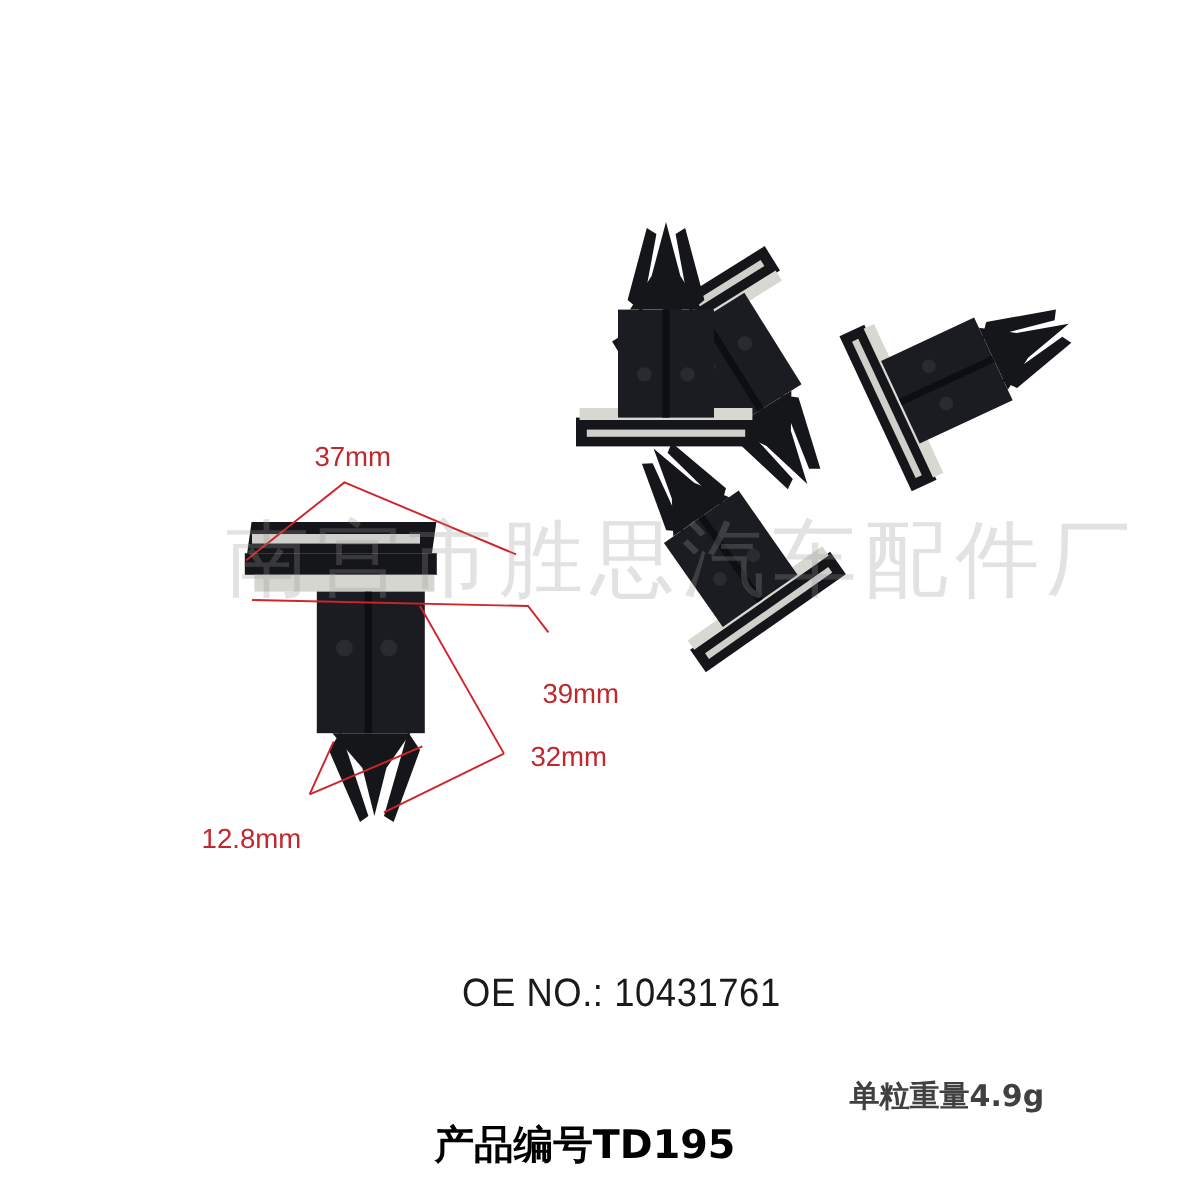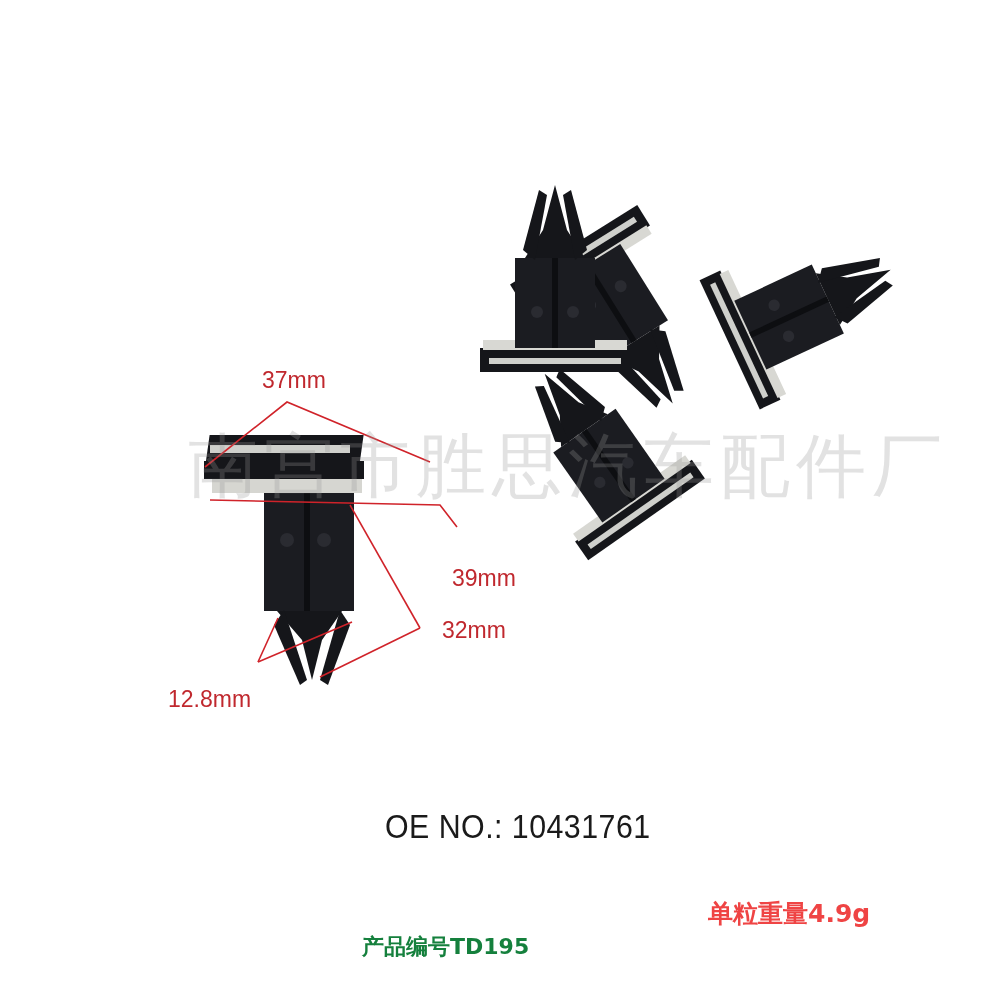--- a/index.html
+++ b/index.html
@@ -1,22 +1,22 @@
 <!DOCTYPE html>
 <html><head>
 <meta charset="utf-8">
 <style>
   html, body { margin: 0; padding: 0; }
   body { width: 1000px; height: 1000px; background: #ffffff; position: relative; overflow: hidden; font-family: "DejaVu Sans", sans-serif; }
   .canvas { position: absolute; left: 0; top: 0; width: 1000px; height: 1000px; }
   .label { position: absolute; color: #c0282e; font-family: "Liberation Sans", sans-serif; font-size: 23px; white-space: nowrap; }
   .watermark { position: absolute; left: 188px; top: 420px; font-family: "DejaVu Sans", sans-serif; font-size: 70px; letter-spacing: 6px; color: rgba(150,150,150,0.28); white-space: nowrap; font-weight: 300; }
   .oe { position: absolute; left: 385px; top: 808px; font-family: "Liberation Sans", sans-serif; font-size: 33px; color: #1a1a1a; letter-spacing: 0.5px; transform: scaleX(0.92); transform-origin: left; white-space: nowrap; }
-  .weight { position: absolute; left: 708px; top: 897px; font-family: "DejaVu Sans", sans-serif; font-weight: bold; font-size: 25px; color: #ef4444; white-space: nowrap; }
-  .product { position: absolute; left: 362px; top: 932px; font-family: "DejaVu Sans", sans-serif; font-weight: bold; font-size: 22px; color: #15803d; white-space: nowrap; }
+  .weight { position: absolute; left: 708px; top: 897px; font-family: "DejaVu Sans", sans-serif; font-weight: bold; font-size: 25px; color: #404040; white-space: nowrap; }
+  .product { position: absolute; left: 362px; top: 932px; font-family: "DejaVu Sans", sans-serif; font-weight: bold; font-size: 33px; color: #000000; white-space: nowrap; }
 </style>
 </head>
 <body>
 
 <svg class="canvas" viewBox="0 0 1000 1000" xmlns="http://www.w3.org/2000/svg">
   <defs>
     <g id="clip">
 
       <rect x="-75" y="-12" width="150" height="24" fill="#15161a"></rect>
       <rect x="-66" y="-4" width="132" height="6" fill="#cfd0cc"></rect>

